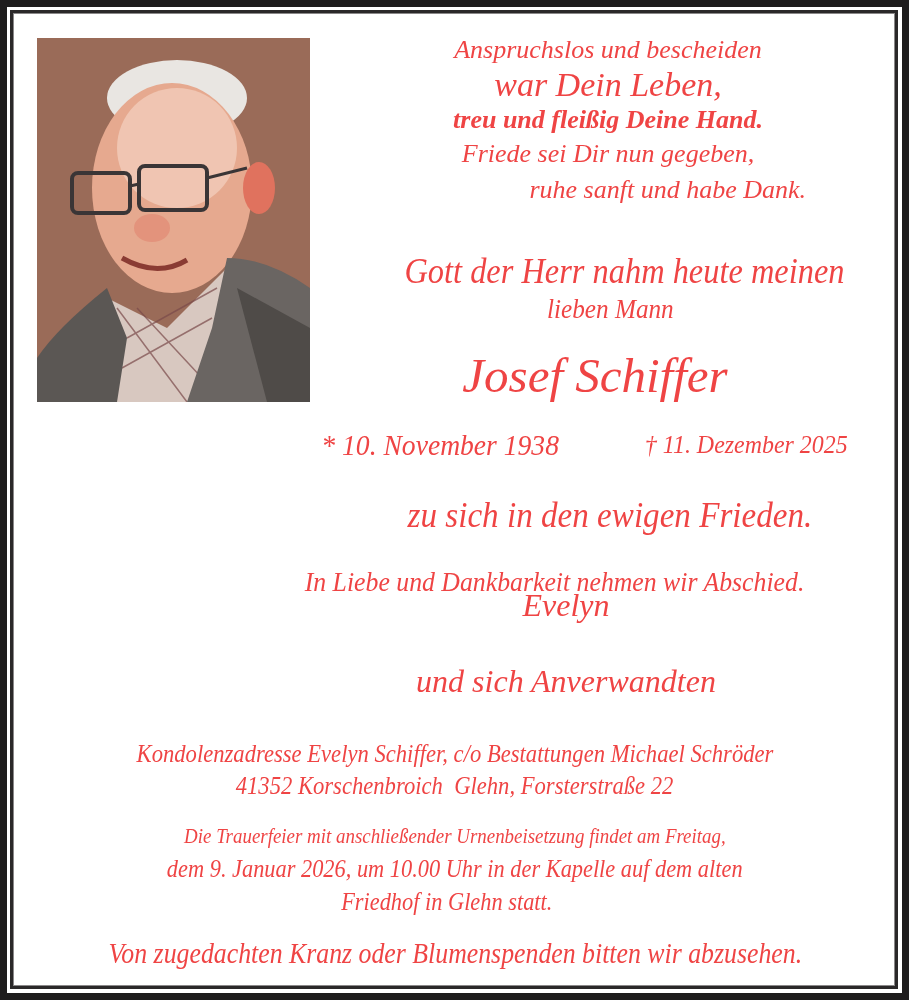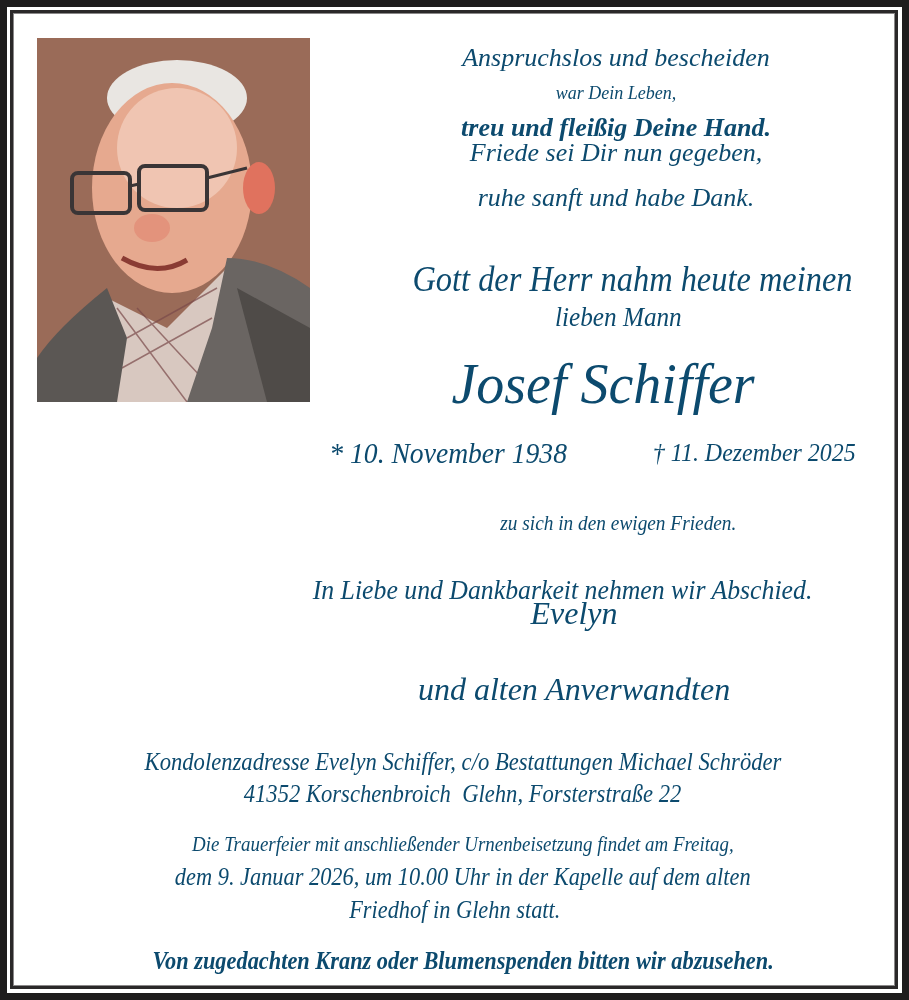--- a/index.html
+++ b/index.html
@@ -11,23 +11,23 @@
   .frame-gap {
     position: absolute; left: 7px; top: 7px; right: 7px; bottom: 7px;
     background: #ffffff;
   }
   .frame-inner {
     position: absolute; left: 10px; top: 10px; right: 11px; bottom: 11px;
     border: 3px solid #2a2829; box-sizing: border-box; background: #ffffff;
     box-shadow: inset 0 0 0 1px #8a8889;
   }
   .t {
-    position: absolute; margin: 8px; white-space: nowrap;
+    position: absolute; margin: 0; white-space: nowrap;
     font-family: "Liberation Serif", "DejaVu Serif", serif;
-    font-style: italic; color: #0c4a6e; text-align: center;
+    font-style: italic; color: #ef4444; text-align: center;
   }
   .cond { display: inline-block; transform-origin: center bottom; }
   .photo {
     position: absolute; left: 37px; top: 38px; width: 273px; height: 364px;
     overflow: hidden; background: #9a6b58;
   }
   .photo svg { display: block; width: 100%; height: 100%; }
 </style>
 </head>
 <body>
@@ -63,64 +63,64 @@
       <line x1="85" y1="330" x2="175" y2="280"></line>
     </g>
 
     <path d="M0 364 L0 320 Q20 290 70 250 L90 300 L80 364 Z" fill="#5b5754"></path>
     <path d="M190 220 Q230 220 273 250 L273 364 L150 364 L175 290 Z" fill="#6a6562"></path>
     <path d="M200 250 L273 290 L273 364 L230 364 Z" fill="#4f4b48"></path>
   </svg>
 </div>
 
 <p class="t" style="left:410px; width:396px; top:33px; font-size:26px; line-height:34px;">Anspruchslos und bescheiden</p>
-<p class="t" style="left:410px; width:396px; top:68px; font-size:18px; line-height:34px;">war Dein Leben,</p>
+<p class="t" style="left:410px; width:396px; top:68px; font-size:34px; line-height:34px;">war Dein Leben,</p>
 <p class="t" style="left:410px; width:396px; top:103px; font-size:26px; line-height:34px;font-weight:bold;">treu und fleißig Deine Hand.</p>
-<p class="t" style="left:410px; width:396px; top:128px; font-size:26px; line-height:34px;">Friede sei Dir nun gegeben,</p>
-<p class="t" style="left:410px; width:396px; top:173px; font-size:26px; line-height:34px;">ruhe sanft und habe Dank.</p>
+<p class="t" style="left:410px; width:396px; top:137px; font-size:26px; line-height:34px;">Friede sei Dir nun gegeben,</p>
+<p class="t" style="left:410px; width:396px; top:173px; font-size:26px; line-height:34px;text-align:right;">ruhe sanft und habe Dank.</p>
 
 <p class="t" style="left:380px; width:460px; top:253px; font-size:36px; line-height:36px;">
   <span class="cond" style="transform:scaleX(0.9);">Gott der Herr nahm heute meinen</span>
 </p>
 <p class="t" style="left:380px; width:460px; top:291px; font-size:28px; line-height:36px;">
   <span class="cond" style="transform:scaleX(0.9);">lieben Mann</span>
 </p>
 
-<h1 class="t" style="left:380px; width:430px; top:340px; font-size:56px; line-height:72px; font-weight:normal;">Josef Schiffer</h1>
+<h1 class="t" style="left:380px; width:430px; top:340px; font-size:49px; line-height:72px; font-weight:normal;">Josef Schiffer</h1>
 
 <p class="t" style="left:290px; width:300px; top:426px; font-size:30px; line-height:38px;">
   <span class="cond" style="transform:scaleX(0.92);">* 10. November 1938</span>
 </p>
 <p class="t" style="left:596px; width:300px; top:426px; font-size:26px; line-height:38px;">
   <span class="cond" style="transform:scaleX(0.92);">† 11. Dezember 2025</span>
 </p>
 
-<p class="t" style="left:380px; width:460px; top:497px; font-size:21px; line-height:36px;">
+<p class="t" style="left:380px; width:460px; top:497px; font-size:36px; line-height:36px;">
   <span class="cond" style="transform:scaleX(0.92);">zu sich in den ewigen Frieden.</span>
 </p>
 
 <p class="t" style="left:250px; width:610px; top:564px; font-size:28px; line-height:36px;">
   <span class="cond" style="transform:scaleX(0.92);">In Liebe und Dankbarkeit nehmen wir Abschied.</span>
 </p>
 
 <p class="t" style="left:366px; width:400px; top:585px; font-size:32px; line-height:40px;">Evelyn</p>
-<p class="t" style="left:366px; width:400px; top:661px; font-size:32px; line-height:40px;">und alten Anverwandten</p>
+<p class="t" style="left:366px; width:400px; top:661px; font-size:32px; line-height:40px;">und sich Anverwandten</p>
 
 <p class="t" style="left:30px; width:850px; top:738px; font-size:26px; line-height:32px;">
   <span class="cond" style="transform:scaleX(0.87);">Kondolenzadresse Evelyn Schiffer, c/o Bestattungen Michael Schröder</span>
 </p>
 <p class="t" style="left:30px; width:850px; top:770px; font-size:26px; line-height:32px;">
   <span class="cond" style="transform:scaleX(0.87); white-space:pre;">41352 Korschenbroich  Glehn, Forsterstraße 22</span>
 </p>
 
 <p class="t" style="left:20px; width:870px; top:820px; font-size:22px; line-height:32px;">
   <span class="cond" style="transform:scaleX(0.86);">Die Trauerfeier mit anschließender Urnenbeisetzung findet am Freitag,</span>
 </p>
 <p class="t" style="left:20px; width:870px; top:853px; font-size:26px; line-height:32px;font-family:Liberation Serif, serif;">
   <span class="cond" style="transform:scaleX(0.86);">dem 9. Januar 2026, um 10.00 Uhr in der Kapelle auf dem alten</span>
 </p>
 <p class="t" style="left:12px; width:870px; top:886px; font-size:26px; line-height:32px;">
   <span class="cond" style="transform:scaleX(0.86);">Friedhof in Glehn statt.</span>
 </p>
 
-<p class="t" style="left:20px; width:870px; top:937px; font-size:26px; line-height:32px;font-weight:bold;">
+<p class="t" style="left:20px; width:870px; top:937px; font-size:30px; line-height:32px;">
   <span class="cond" style="transform:scaleX(0.86);">Von zugedachten Kranz oder Blumenspenden bitten wir abzusehen.</span>
 </p>
 
 </body></html>

